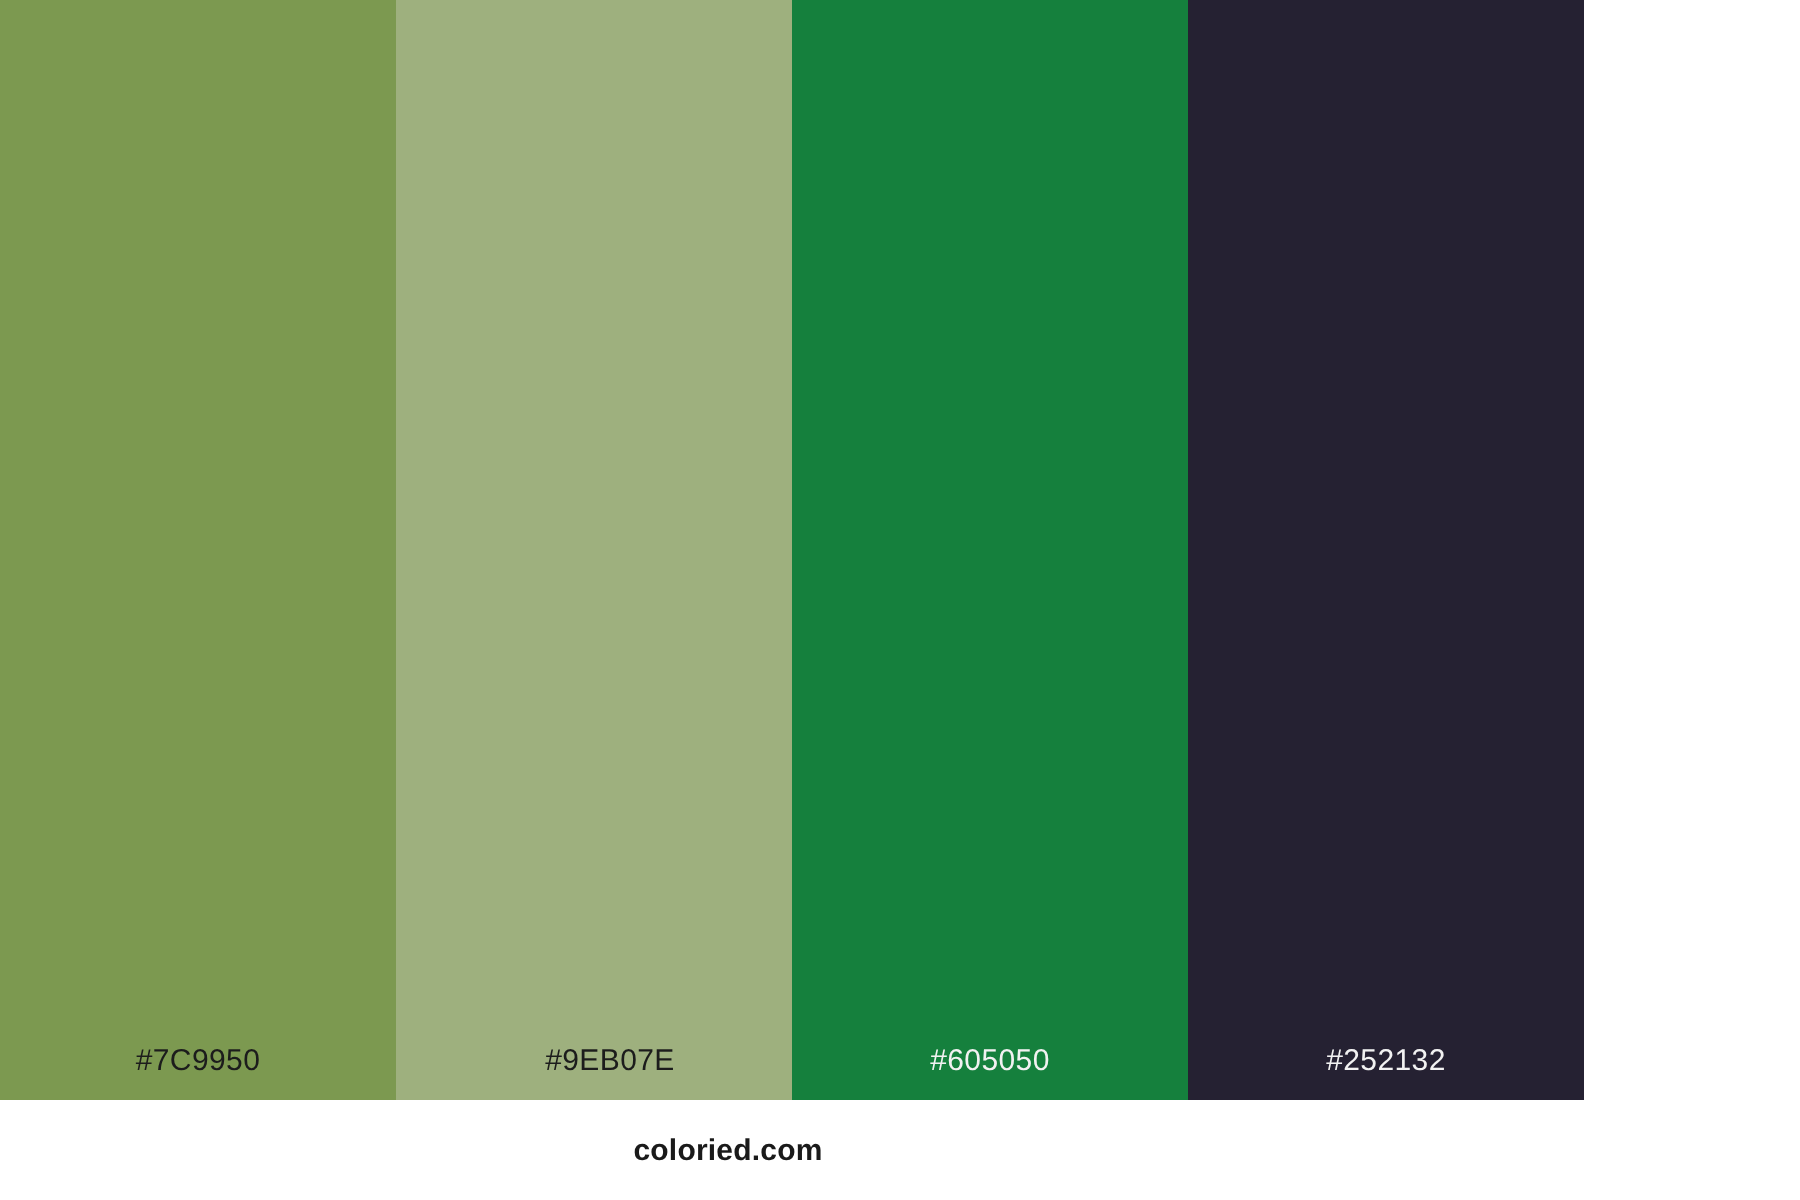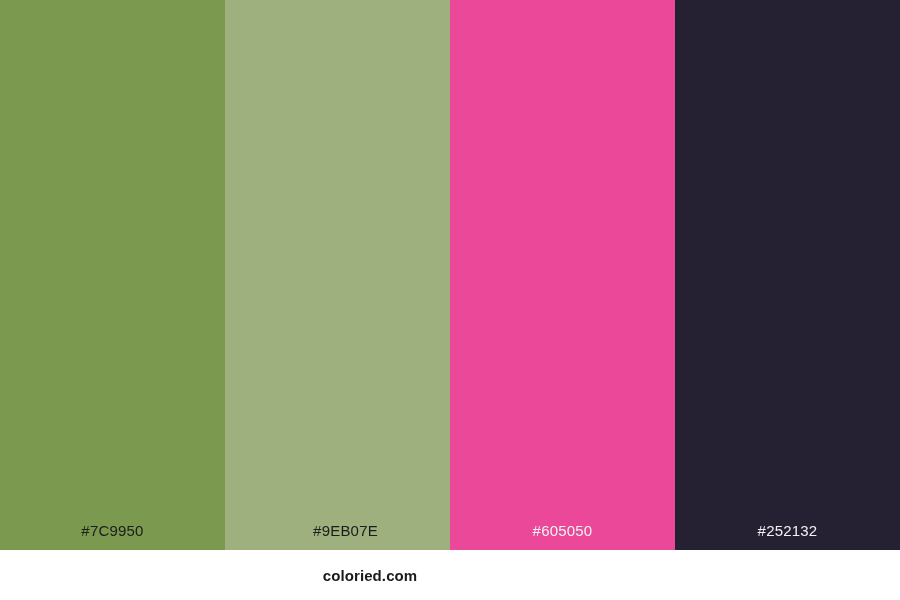--- a/index.html
+++ b/index.html
@@ -19,21 +19,21 @@
   #palette-page {
     width: 900px;
     height: 600px;
     display: flex;
     flex-direction: column;
     background: #ffffff;
   }
 
   
   #swatch-strip {
-    width: 900px;
+    width: 792px;
     height: 550px;
     display: flex;
     flex-direction: row;
     flex: 0 0 550px;
   }
 
   .swatch {
     flex: 1 1 180px;
     width: 180px;
     height: 550px;
@@ -63,21 +63,20 @@
 
   
   #footer-bar {
     width: 728px;
     height: 50px;
     flex: 0 0 50px;
     background: #ffffff;
     display: flex;
     align-items: center;
     justify-content: center;
-    margin-left: 6px;
   }
 
   #site-credit {
     font-family: "Liberation Sans", "DejaVu Sans", sans-serif;
     font-size: 15px;
     font-weight: 700;
     color: #1a1a1a;
     letter-spacing: 0.1px;
     line-height: 1;
   }
@@ -91,21 +90,21 @@
 
     <div class="swatch" style="background: rgb(124, 153, 80);">
       <span class="swatch-label label-dark">#7C9950</span>
     </div>
 
     <div class="swatch" style="background: rgb(158, 176, 126); padding-left: 16px;">
       <span class="swatch-label label-dark">#9EB07E</span>
     </div>
 
 
-    <div class="swatch" style="background: #ec4899;">
+    <div class="swatch" style="background: #15803d;">
       <span class="swatch-label label-light">#605050</span>
     </div>
 
     <div class="swatch" style="background: rgb(37, 33, 50); justify-content: center;">
       <span class="swatch-label label-light">#252132</span>
     </div>
 
   </div>
 
   <div id="footer-bar">

